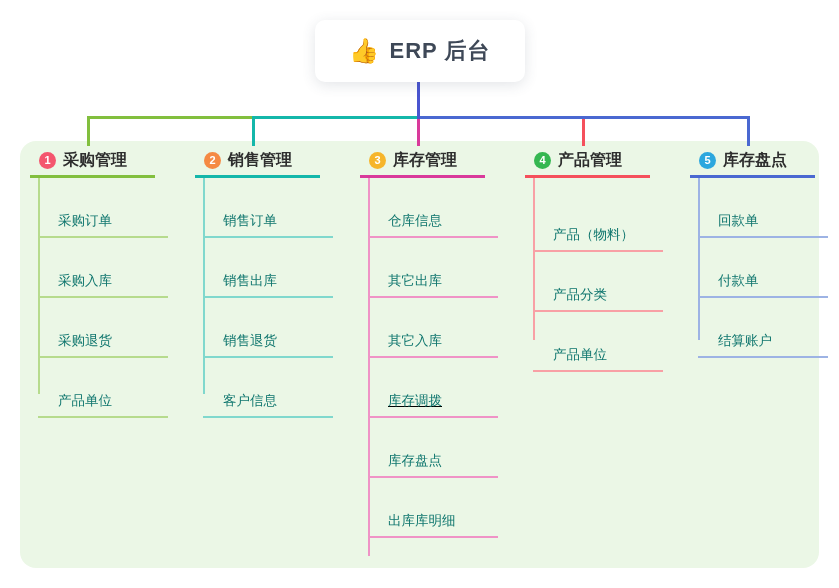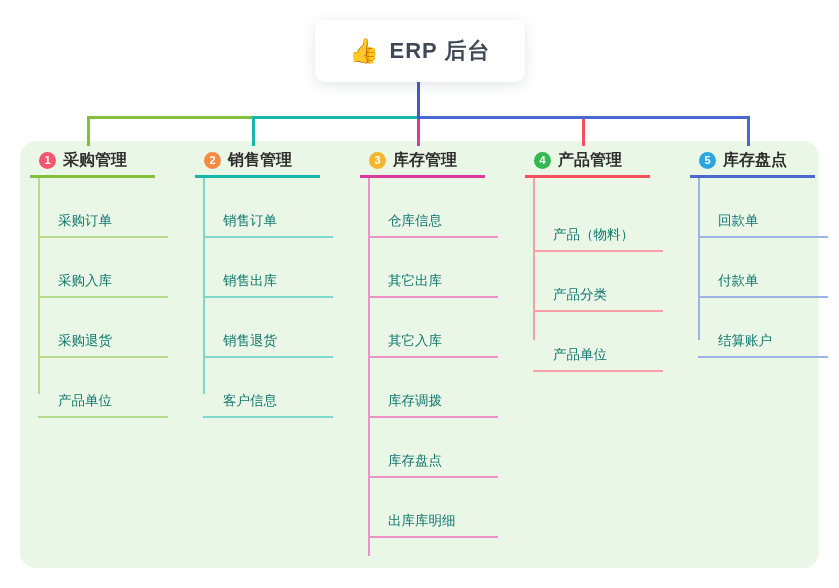--- a/index.html
+++ b/index.html
@@ -115,21 +115,21 @@
         <div class="children">
           <div class="child" style="border-bottom-color: rgb(239, 147, 198); text-align: center;">
             <span>仓库信息</span>
           </div>
           <div class="child" style="border-bottom-color: rgb(239, 147, 198);">
             <span>其它出库</span>
           </div>
           <div class="child" style="border-bottom-color: rgb(239, 147, 198);">
             <span>其它入库</span>
           </div>
-          <div class="child" style="border-bottom-color: rgb(239, 147, 198);">
+          <div class="child" style="border-bottom-color: rgb(239, 147, 198); text-decoration: underline;">
             <span>库存调拨</span>
           </div>
           <div class="child" style="border-bottom-color: rgb(239, 147, 198);">
             <span>库存盘点</span>
           </div>
           <div class="child" style="border-bottom-color: rgb(239, 147, 198);">
             <span>出库库明细</span>
           </div>
         </div>
       </div>

